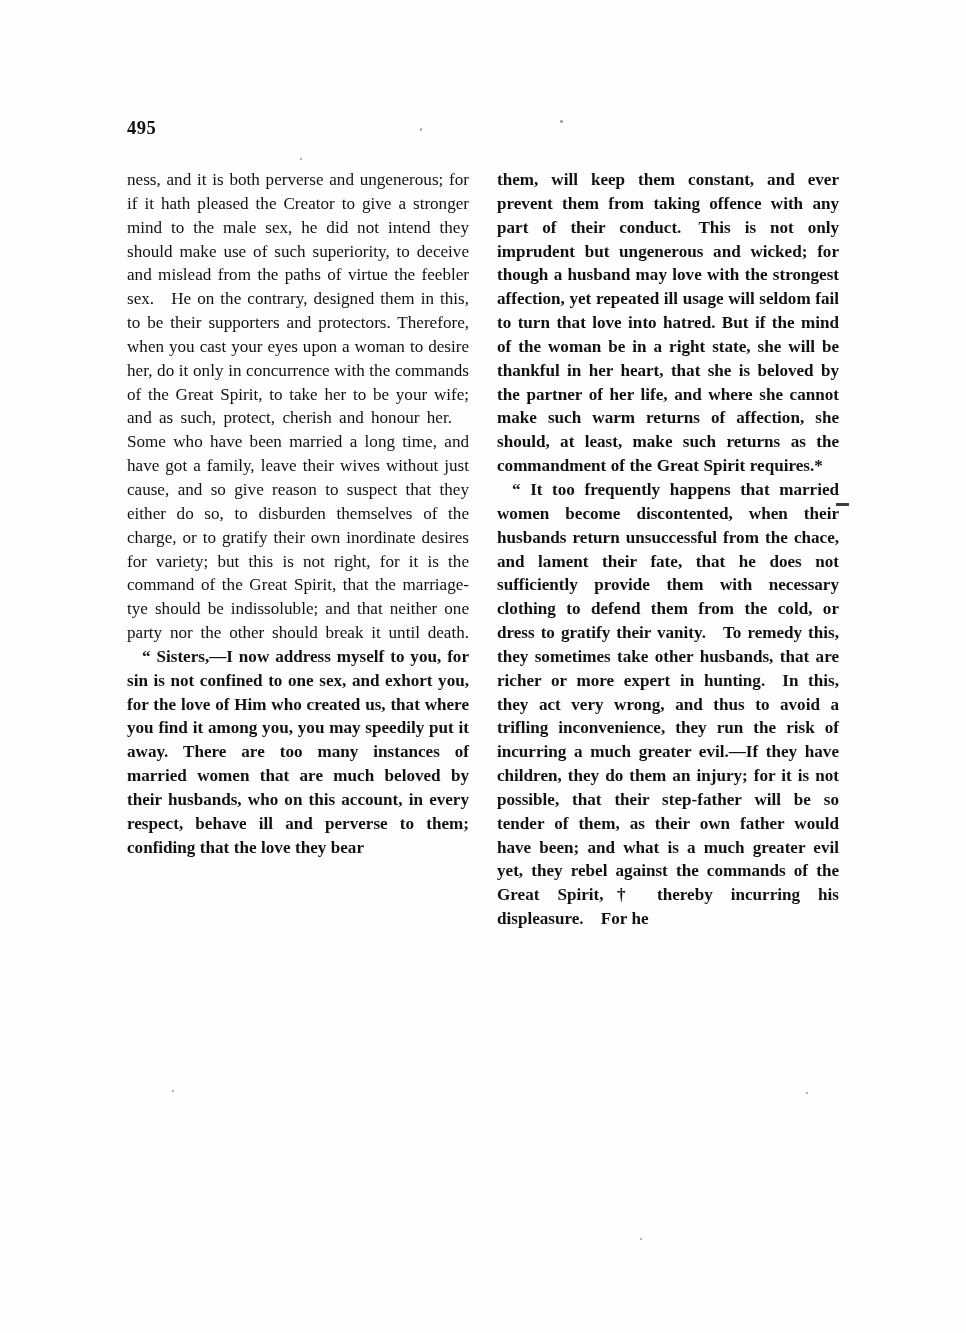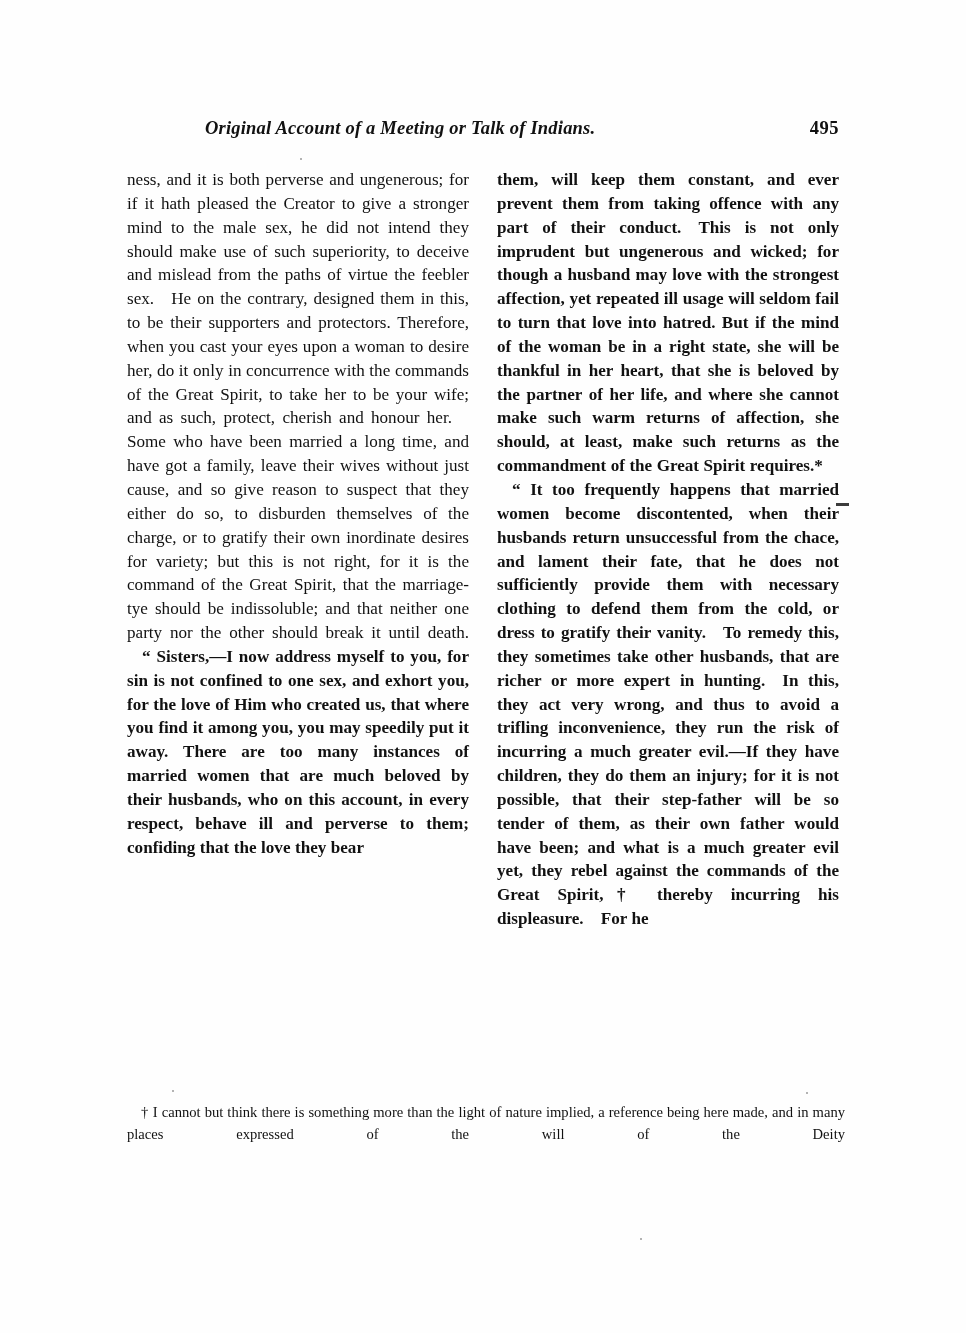--- a/index.html
+++ b/index.html
@@ -122,41 +122,39 @@
     border-radius: 50%;
     opacity: 0.5;
   }
 </style>
 </head>
 <body>
 
 <div class="page">
 
   <div class="runhead">
-    <span class="runhead-title">Original Account of a Meeting or Talk of Indians.</span>
     <span class="runhead-folio">495</span>
   </div>
 
   <div class="columns">
 
     <div class="col">
       <p>ness, and it is both perverse and ungenerous; for if it hath pleased the Creator to give a stronger mind to the male sex, he did not intend they should make use of such superiority, to deceive and mislead from the paths of virtue the feebler sex. He on the contrary, designed them in this, to be their supporters and protectors. Therefore, when you cast your eyes upon a woman to desire her, do it only in concurrence with the commands of the Great Spirit, to take her to be your wife; and as such, protect, cherish and honour her. Some who have been married a long time, and have got a family, leave their wives without just cause, and so give reason to suspect that they either do so, to disburden themselves of the charge, or to gratify their own inordinate desires for variety; but this is not right, for it is the command of the Great Spirit, that the marriage-tye should be indissoluble; and that neither one party nor the other should break it until death.</p>
       <p class="indent lastpara">“ Sisters,—I now address myself to you, for sin is not confined to one sex, and exhort you, for the love of Him who created us, that where you find it among you, you may speedily put it away. There are too many instances of married women that are much beloved by their husbands, who on this account, in every respect, behave ill and perverse to them; confiding that the love they bear</p>
     </div>
 
     <div class="col">
       <p class="lastpara">them, will keep them constant, and ever prevent them from taking offence with any part of their conduct. This is not only imprudent but ungenerous and wicked; for though a husband may love with the strongest affection, yet repeated ill usage will seldom fail to turn that love into hatred. But if the mind of the woman be in a right state, she will be thankful in her heart, that she is beloved by the partner of her life, and where she cannot make such warm returns of affection, she should, at least, make such returns as the commandment of the Great Spirit requires.*</p>
       <p class="indent lastpara">“ It too frequently happens that married women become discontented, when their husbands return unsuccessful from the chace, and lament their fate, that he does not sufficiently provide them with necessary clothing to defend them from the cold, or dress to gratify their vanity. To remedy this, they sometimes take other husbands, that are richer or more expert in hunting. In this, they act very wrong, and thus to avoid a trifling inconvenience, they run the risk of incurring a much greater evil.—If they have children, they do them an injury; for it is not possible, that their step-father will be so tender of them, as their own father would have been; and what is a much greater evil yet, they rebel against the commands of the Great Spirit,† thereby incurring his displeasure. For he</p>
     </div>
 
   </div>
 
   <div class="footnotes">
     <div class="fn-sep"></div>
-    <p class="fn-indent fn-last">† I cannot but think there is something more than the light of nature implied, a reference being here made, and in many places expressed of the will of the Deity</p>
   </div>
 
   <div class="artifact artifact-dash"></div>
   <div class="speck" style="left:300px; top:158px; width:2px; height:2px;"></div>
   <div class="speck" style="left:420px; top:128px; width:2px; height:3px;"></div>
   <div class="speck" style="left:560px; top:120px; width:3px; height:3px;"></div>
   <div class="speck" style="left:172px; top:1090px; width:2px; height:2px;"></div>
   <div class="speck" style="left:640px; top:1238px; width:2px; height:2px;"></div>
   <div class="speck" style="left:806px; top:1092px; width:2px; height:2px;"></div>
 

